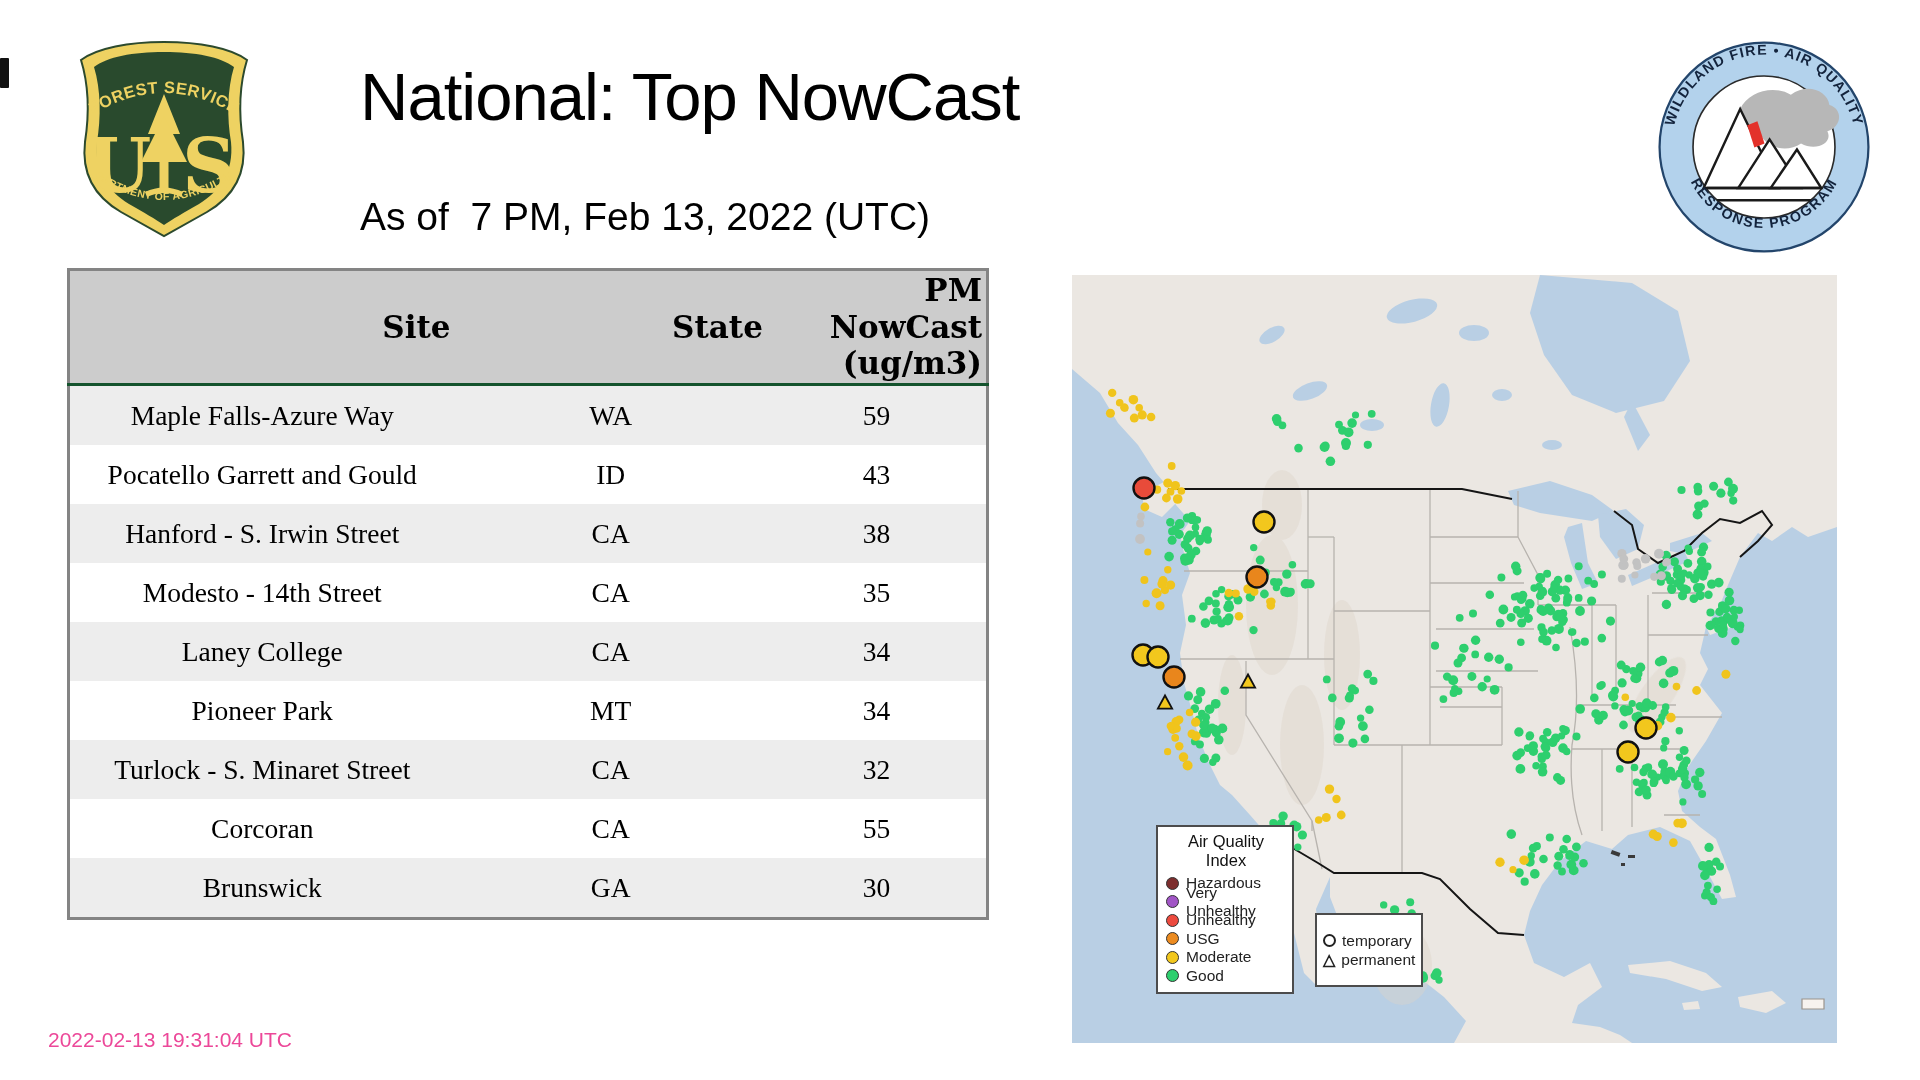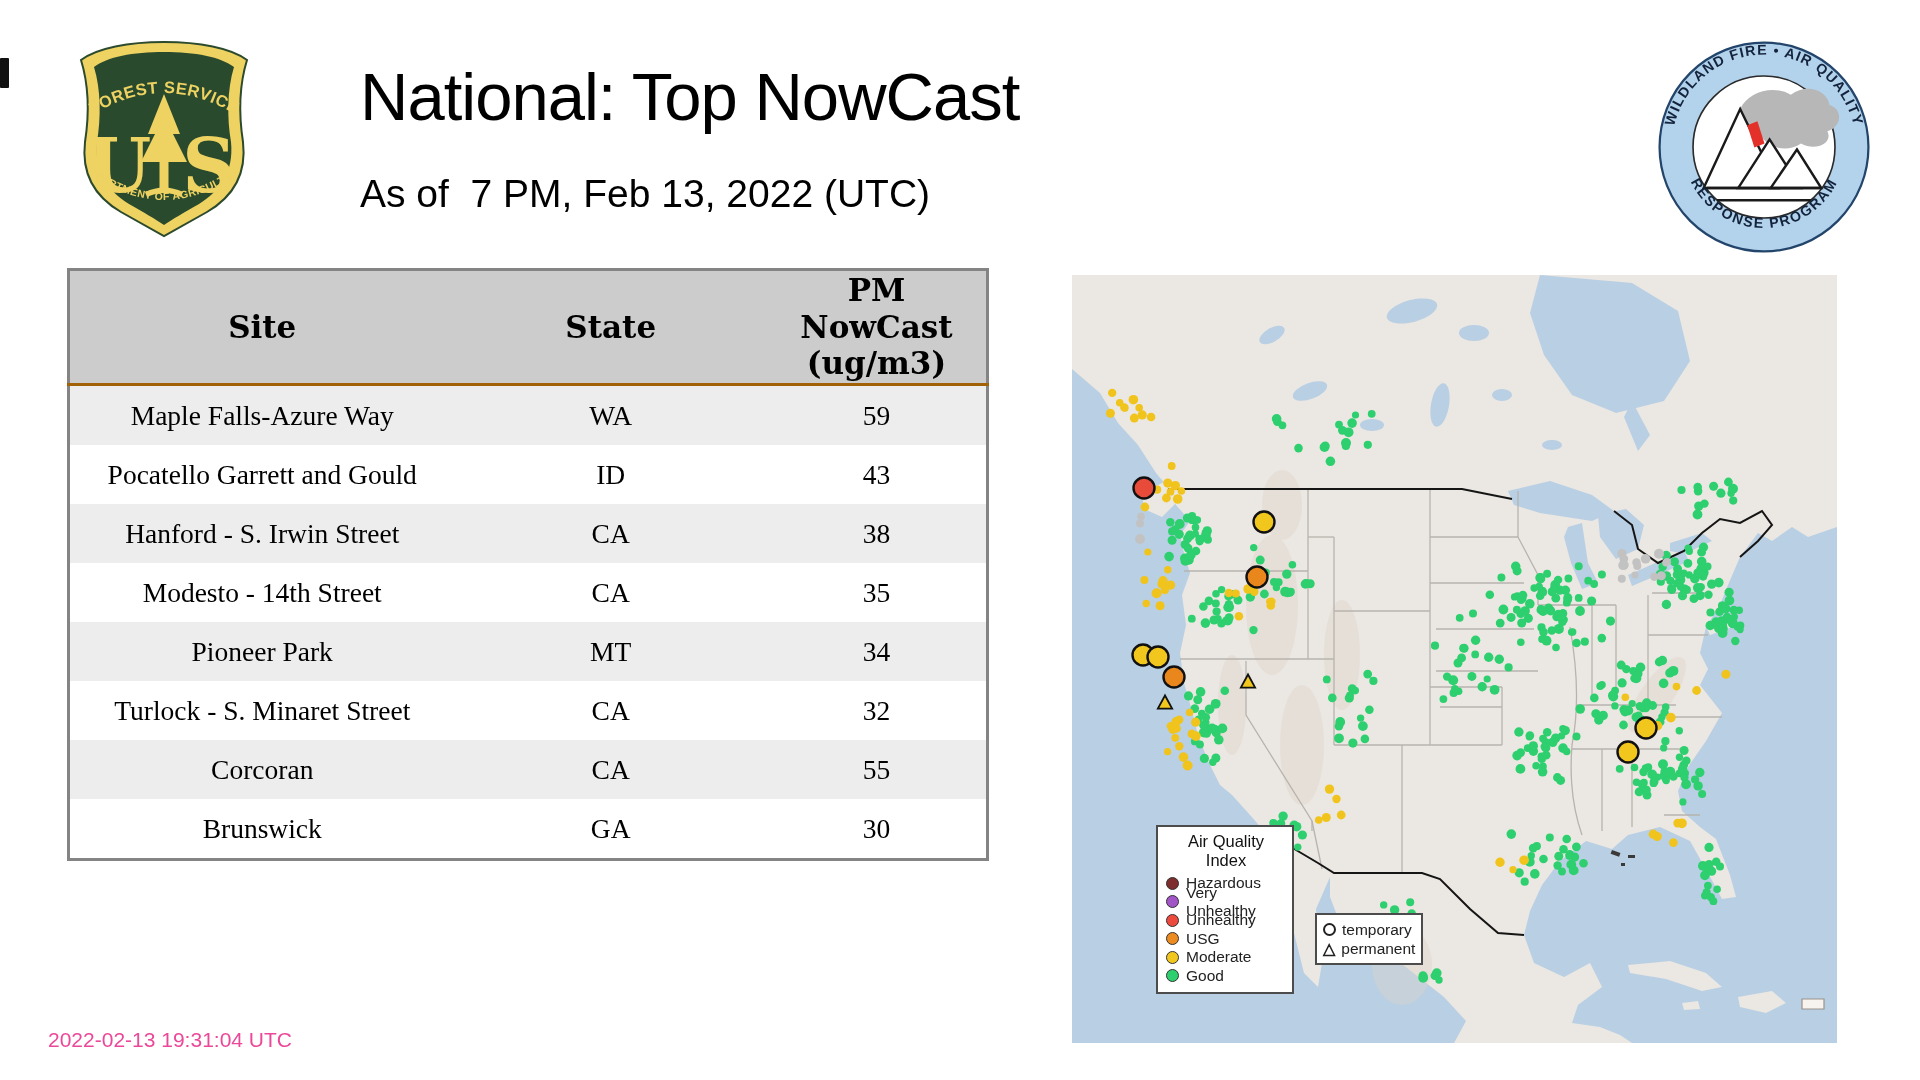--- a/index.html
+++ b/index.html
@@ -3,50 +3,50 @@
 <meta charset="utf-8">
 <style>
   html,body{margin:0;padding:0;background:#ffffff;}
   #stage{position:relative;width:1920px;height:1080px;background:#ffffff;overflow:hidden;
          font-family:"Liberation Sans",sans-serif;color:#000;}
 
   
   .edge-artifact{position:absolute;left:0;top:58px;width:9px;height:30px;background:#111;border-radius:1px;}
   .header-center{position:absolute;left:360px;right:360px;top:62px;text-align:left;}
   .page-title{font-size:67px;font-weight:400;letter-spacing:-1px;line-height:1.05;}
-  .page-subtitle{margin-top:40px;font-size:39px;font-weight:400;white-space:pre;}
+  .page-subtitle{margin-top:63px;font-size:39px;font-weight:400;white-space:pre;}
 
   .fs-logo{position:absolute;left:68px;top:38px;width:192px;height:200px;}
   .wf-logo{position:absolute;left:1655px;top:38px;width:218px;height:218px;}
 
   
   .nowcast-table-wrap{position:absolute;left:67px;top:268px;width:922px;}
   table.nowcast{width:100%;border-collapse:collapse;border:3px solid #848484;
                 font-family:"DejaVu Serif","Liberation Serif",serif;}
-  table.nowcast thead th{background:#cccccc;height:112px;vertical-align:middle;text-align:center;
-                font-size:31px;font-weight:bold;border-bottom:3px solid #a16207;padding:0 4px;}
+  table.nowcast thead th{background:#cccccc;height:112px;vertical-align:middle;text-align:right;
+                font-size:31px;font-weight:bold;border-bottom:3px solid #14532d;padding:0 4px;}
   .pm-head{display:inline-block;max-width:170px;line-height:1.18;}
   table.nowcast tbody td{height:59px;text-align:center;font-size:27.5px;padding:0 6px;white-space:nowrap;font-family:Liberation Serif, serif;}
   table.nowcast tbody tr:nth-child(odd){background:#ededed;}
   table.nowcast tbody tr:nth-child(even){background:#ffffff;}
 
   .timestamp{position:absolute;left:48px;top:1028px;font-size:21px;color:#ec4899;}
 
   
   .map-wrap{position:absolute;left:1072px;top:275px;width:765px;height:768px;}
   .map-wrap svg{position:absolute;left:0;top:0;}
 
   .aqi-legend{position:absolute;left:84px;top:550px;width:138px;background:#fff;
               border:2px solid #4c4c4c;padding:5px 6px 7px 8px;box-sizing:border-box;}
   .aqi-legend .leg-title{font-size:16.5px;text-align:center;margin-bottom:4px;color:#111;}
   .leg-item{display:flex;align-items:center;gap:7px;height:18.5px;font-size:15.5px;color:#222;}
   .leg-swatch{width:13px;height:13px;border-radius:50%;border:1.6px solid #333;flex:0 0 auto;box-sizing:border-box;}
 
   .type-legend{position:absolute;left:243px;top:638px;width:108px;background:#fff;
-               border:2px solid #4c4c4c;padding:5px 6px;box-sizing:border-box;}
+               border:2px solid #4c4c4c;padding:16px 6px;box-sizing:border-box;}
   .type-item{display:flex;align-items:center;gap:6px;height:19px;font-size:15.5px;color:#222;}
   .sym-circle{width:13px;height:13px;border-radius:50%;border:2px solid #222;box-sizing:border-box;flex:0 0 auto;}
   .sym-tri{font-size:16px;line-height:13px;color:#222;flex:0 0 auto;font-weight:bold;}
 </style>
 </head>
 <body>
 
 <div id="stage">
 
   <div class="edge-artifact"></div>
@@ -135,20 +135,25 @@
           </tr>
           <tr>
             <td>Hanford - S. Irwin Street</td>
             <td>CA</td>
             <td>38</td>
           </tr>
           <tr>
             <td>Modesto - 14th Street</td>
             <td>CA</td>
             <td>35</td>
+          </tr>
+          <tr>
+            <td>Laney College</td>
+            <td>CA</td>
+            <td>34</td>
           </tr>
           <tr>
             <td>Pioneer Park</td>
             <td>MT</td>
             <td>34</td>
           </tr>
           <tr>
             <td>Turlock - S. Minaret Street</td>
             <td>CA</td>
             <td>32</td>

